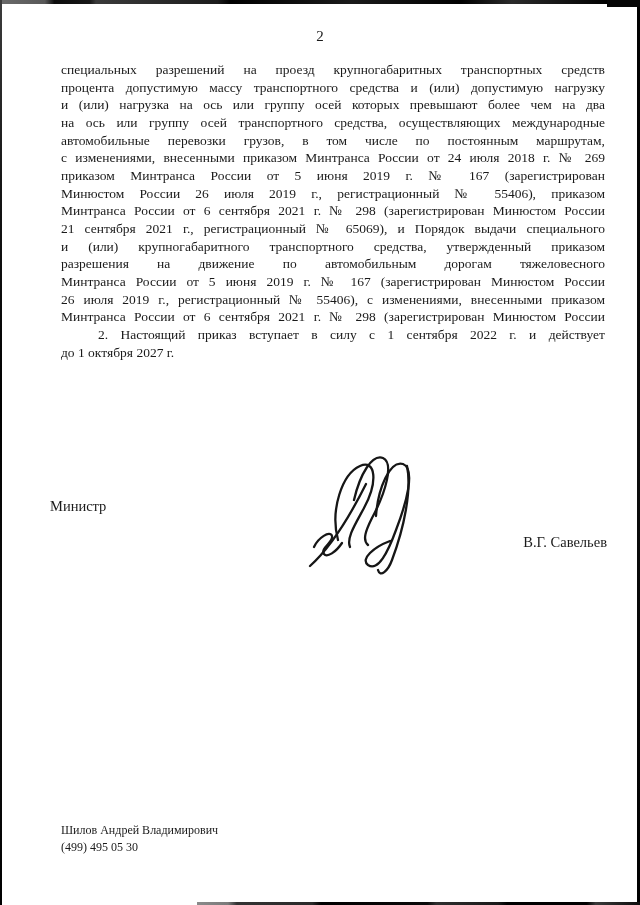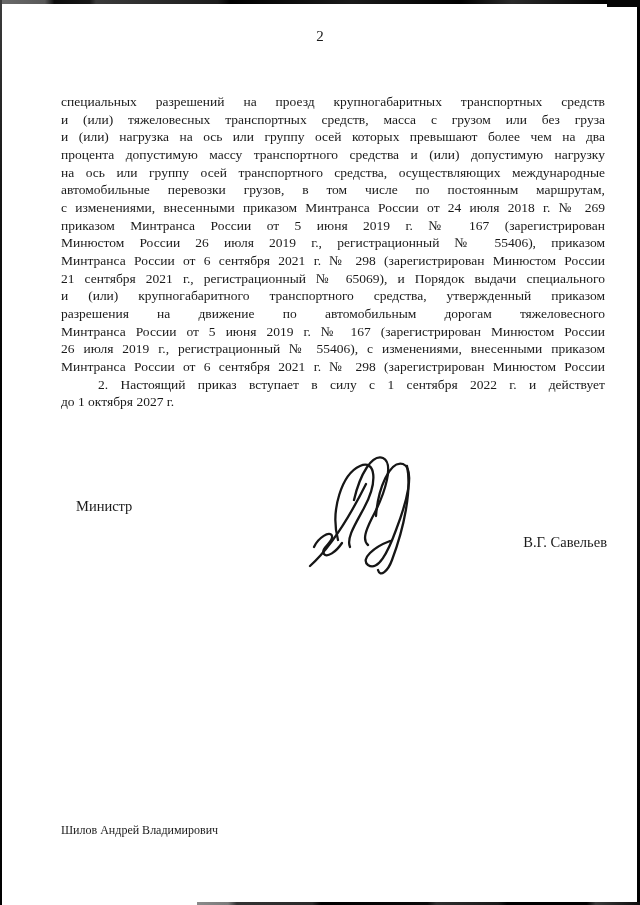--- a/index.html
+++ b/index.html
@@ -32,27 +32,27 @@
     background:linear-gradient(90deg,#8a8a8a 0%,#7a7a7a 7%,#333 9%,#2a2a2a 26%,#000 28%,#0a0a0a 52%,#2e2e2e 54%,#1a1a1a 68%,#000 70%,#000 88%,#3a3a3a 90%,#0d0d0d 100%);
   }
 
   .page-number {
     position:absolute; top:28px; left:0; width:640px;
     text-align:center; font-size:15px;
   }
 
   .textblock {
     position:absolute; left:61px; top:61px; width:544px;
-    font-size:13.5px; line-height:17.65px;margin-top:32px;
+    font-size:13.5px; line-height:17.65px;
   }
   .line { text-align:justify; text-align-last:justify; }
   .line.last { text-align:justify; text-align-last:left; }
   .line.indent { text-indent:37px; }
 
-  .sig-title { position:absolute; left:76px; top:498px; font-size:14.5px; }
+  .sig-title { position:absolute; left:50px; top:498px; font-size:14.5px; }
   .sig-name  { position:absolute; right:33px; top:498px; font-size:14.5px;margin-top:36px; }
   .signature { position:absolute; left:308px; top:444px; width:140px; height:135px; }
 
   .footer { position:absolute; left:61px; top:822px; font-size:12px; line-height:16.5px; }
 </style>
 </head>
 <body>
 
 <div class="page">
 
@@ -60,23 +60,22 @@
   <div class="left-line"></div>
   <div class="right-line"></div>
   <div class="top-right-block"></div>
   <div class="bottom-bar"></div>
 
   <div class="page-number">2</div>
 
   <div class="textblock">
     <div>
         <div class="line">специальных разрешений на проезд крупногабаритных транспортных средств</div>
-        <div class="line">и (или) тяжеловесных транспортных средств, масса с грузом или без груза</div>
+        <div class="line">процента допустимую массу транспортного средства и (или) допустимую нагрузку</div>
         <div class="line">и (или) нагрузка на ось или группу осей которых превышают более чем на два</div>
-        <div class="line">процента допустимую массу транспортного средства и (или) допустимую нагрузку</div>
         <div class="line">на ось или группу осей транспортного средства, осуществляющих международные</div>
         <div class="line">автомобильные перевозки грузов, в том числе по постоянным маршрутам,</div>
         <div class="line">с изменениями, внесенными приказом Минтранса России от 24 июля 2018 г. № 269</div>
         <div class="line">приказом Минтранса России от 5 июня 2019 г. № 167 (зарегистрирован</div>
         <div class="line">Минюстом России 26 июля 2019 г., регистрационный № 55406), приказом</div>
         <div class="line">Минтранса России от 6 сентября 2021 г. № 298 (зарегистрирован Минюстом России</div>
         <div class="line">21 сентября 2021 г., регистрационный № 65069), и Порядок выдачи специального</div>
         <div class="line">и (или) крупногабаритного транспортного средства, утвержденный приказом</div>
         <div class="line">разрешения на движение по автомобильным дорогам тяжеловесного</div>
         <div class="line">Минтранса России от 5 июня 2019 г. № 167 (зарегистрирован Минюстом России</div>
@@ -99,15 +98,16 @@
       <path d="M46,56 C52,30 64,10 75,14 C86,19 78,48 64,74 C58,86 54,96 60,101"></path>
       <path d="M68,72 C70,44 82,16 95,20 C108,25 98,60 88,86 C80,108 70,128 60,121 C52,115 66,103 82,97"></path>
       <path d="M99,22 C104,46 96,84 84,116 C80,127 72,134 70,126"></path>
     </g>
   </svg>
 
   <div class="sig-name">В.Г. Савельев</div>
 
   <div class="footer">
     <div>Шилов Андрей Владимирович</div>
+    <div>(499) 495 05 30</div>
   </div>
 
 </div>
 
 </body></html>

